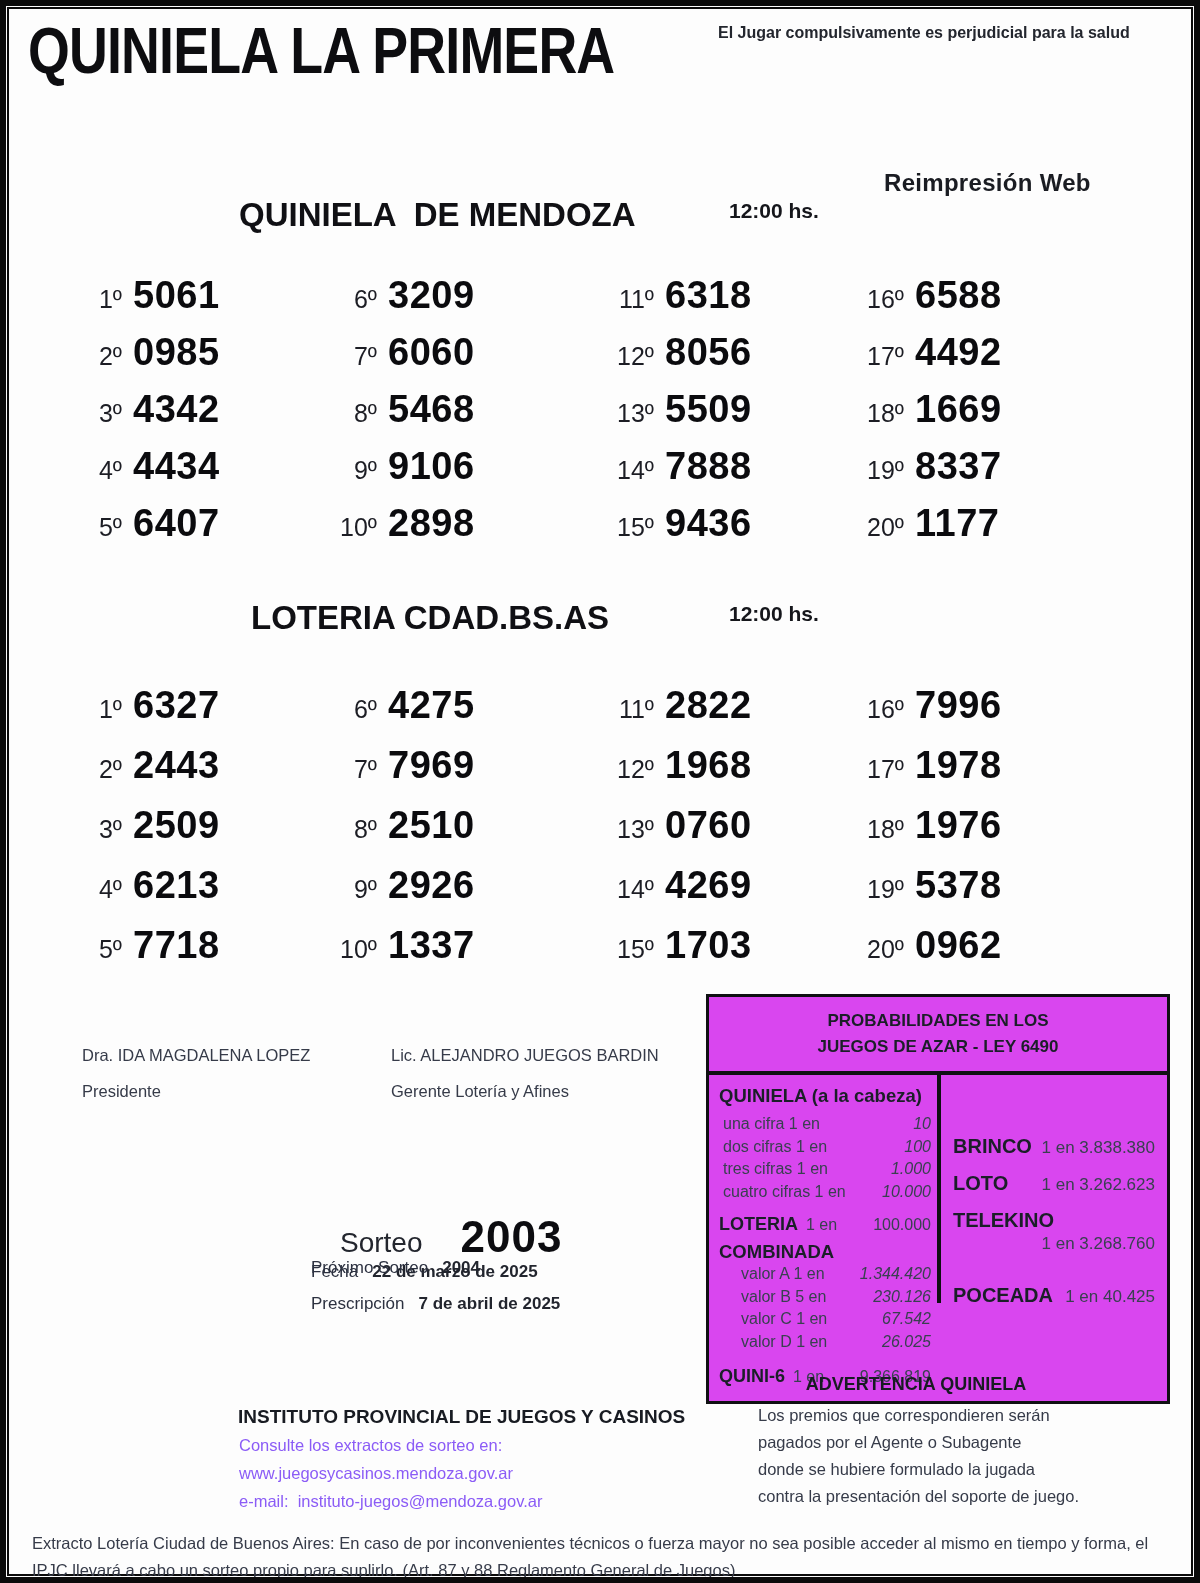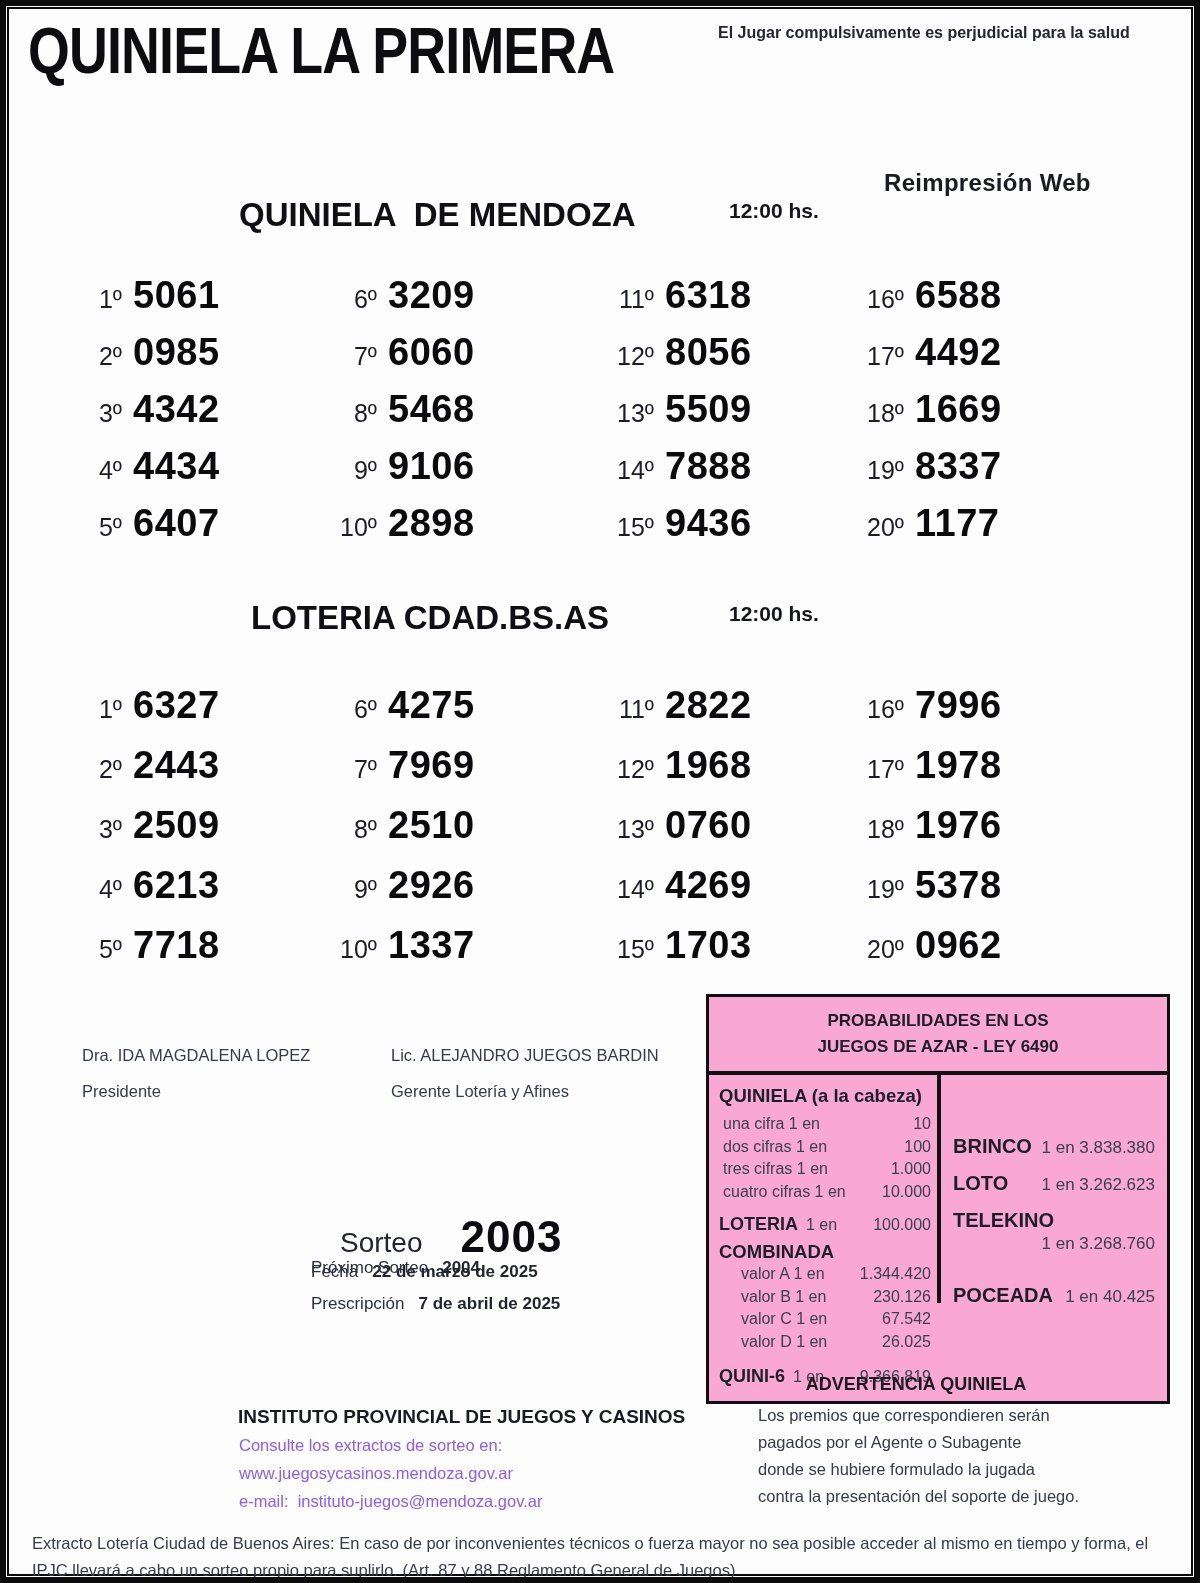--- a/index.html
+++ b/index.html
@@ -63,36 +63,36 @@
 
   
   .sig-name{font-size:16.5px;color:#363b49;}
   .sig-role{font-size:16.5px;color:#363b49;}
   .sig1n{left:76px;top:1040px;} .sig1r{left:76px;top:1076px;}
   .sig2n{left:385px;top:1040px;} .sig2r{left:385px;top:1076px;}
 
   
   .prob-box{
     left:700px;top:988px;width:464px;height:410px;
-    border:3px solid #101013;box-sizing:border-box;background:#f9a8d4;
+    border:3px solid #101013;box-sizing:border-box;background:#d946ef;
   }
   .prob-head{
     height:78px;border-bottom:4px solid #101013;box-sizing:border-box;
     display:flex;flex-direction:column;justify-content:center;align-items:center;
     font-size:17px;font-weight:700;line-height:1.55;color:#1b1e28;text-align:center;
   }
   .prob-body{display:flex;height:228px;}
   .prob-left{
     width:232px;flex:0 0 232px;border-right:4px solid #101013;box-sizing:border-box;
     padding:10px 6px 6px 10px;
   }
   .prob-right{flex:1;padding:8px 12px 8px 12px;box-sizing:border-box;}
   .p-h{font-size:18.5px;font-weight:700;color:#1b1e28;}
   .p-row{display:flex;font-size:16px;color:#394050;line-height:1.42;padding-left:4px;}
-  .p-row .v{margin-left:auto;text-align:right;}
+  .p-row .v{margin-left:auto;text-align:right;font-style:italic;}
   .p-row.indent{padding-left:22px;}
   .p-mix{display:flex;align-items:baseline;font-size:16px;color:#394050;}
   .p-mix .b{font-size:18px;font-weight:700;color:#1b1e28;margin-right:8px;}
   .p-mix .v{margin-left:auto;}
   .mt6{margin-top:6px;} .mt10{margin-top:10px;} .mt12{margin-top:12px;}
   .r-row{display:flex;align-items:flex-end;margin-top:14px;}
   .r-row .b{font-size:20px;font-weight:700;color:#1b1e28;}
   .r-row .v{margin-left:auto;font-size:17px;color:#394050;}
   .r-solo{font-size:20px;font-weight:700;color:#1b1e28;margin-top:14px;}
   .r-val-line{text-align:right;font-size:17px;color:#394050;margin-top:2px;}
@@ -387,21 +387,21 @@
         </div>
         <div class="p-h mt6">COMBINADA</div>
         <div>
 
             <div class="p-row indent">
               <span>valor A 1 en</span>
               <span class="v">1.344.420</span>
             </div>
 
             <div class="p-row indent">
-              <span>valor B 1 en</span>
+              <span>valor B 5 en</span>
               <span class="v">230.126</span>
             </div>
 
             <div class="p-row indent">
               <span>valor C 1 en</span>
               <span class="v">67.542</span>
             </div>
 
             <div class="p-row indent">
               <span>valor D 1 en</span>

